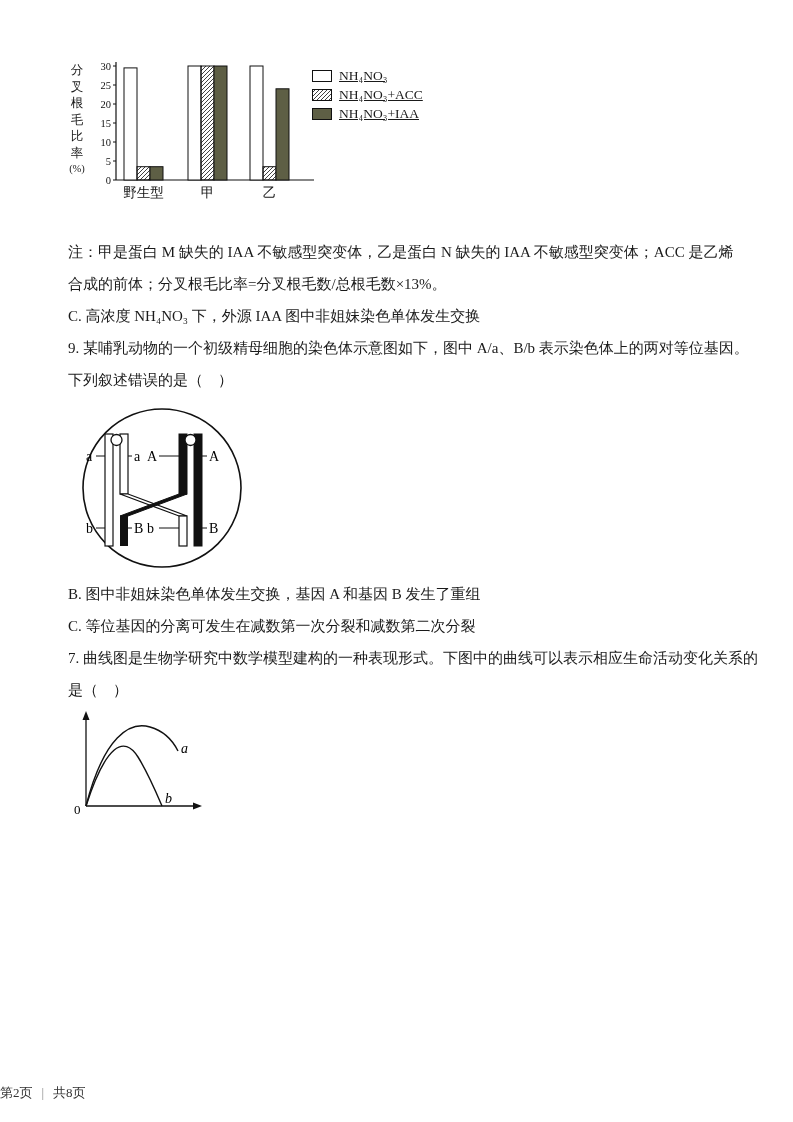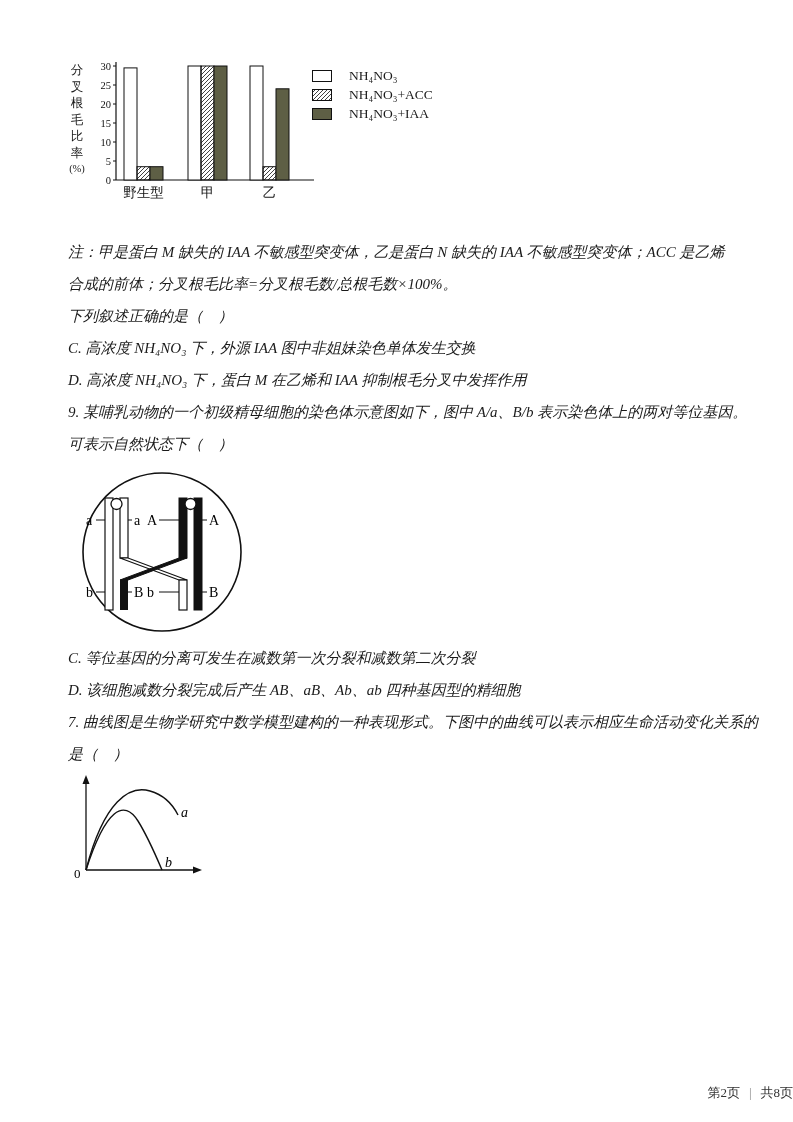--- a/index.html
+++ b/index.html
@@ -2,34 +2,34 @@
 <html><head>
 <meta charset="utf-8">
 <style>
   html,body{margin:0;padding:0;background:#e9e9e9;}
   .page{
     position:relative;width:793px;height:1122px;background:#ffffff;
     font-family:"Liberation Serif","DejaVu Serif",serif;color:#1a1a1a;
     overflow:hidden;margin:0 auto;
   }
   .content{padding:58px 48px 0 68px;width:680px;}
-  .tline{font-size:15px;line-height:32px;white-space:nowrap;font-style:italic;}
+  .tline{font-size:15px;line-height:32px;white-space:nowrap;}
   
   .fig-bar{position:relative;height:162px;width:600px;margin:0 0 16px 0;}
   .ylab{position:absolute;left:0;top:4px;width:18px;text-align:center;
         font-size:12.5px;line-height:16.5px;}
   .ylab div:last-child{font-size:10.5px;}
   .barchart{position:absolute;left:18px;top:0;}
   .legend{position:absolute;left:244px;top:8px;}
-  .legend-item{display:flex;align-items:center;gap:17px;height:19px;
-               font-size:13.5px;white-space:nowrap;}
+  .legend-item{display:flex;align-items:center;gap:7px;height:19px;
+               font-size:13.5px;white-space:nowrap;text-decoration:underline;}
   
   .fig-chromosome{margin:2px 0 2px 6px;height:178px;}
   .fig-curve{margin:2px 0 0 2px;height:112px;}
-  .footer{position:absolute;left:0;right:0;bottom:20px;text-align:right;
+  .footer{position:absolute;left:0;right:0;bottom:20px;text-align:left;
           font-size:13px;color:#333;}
   .footer .sep{color:#8a8a8a;margin:0 9px;}
   svg text{font-family:"Liberation Serif","DejaVu Serif",serif;}
 </style>
 </head>
 <body>
 
 <div class="page">
   <div class="content">
 
@@ -94,27 +94,25 @@
           <div class="legend-item">
             <svg width="20" height="12">
               <rect x="0.5" y="0.5" width="19" height="11" fill="#5e5f45" stroke="#111"></rect>
             </svg>
             <span>NH₄NO₃+IAA</span>
           </div>
         </div>
     </div>
 
     <div class="tline">注：甲是蛋白 M 缺失的 IAA 不敏感型突变体，乙是蛋白 N 缺失的 IAA 不敏感型突变体；ACC 是乙烯</div>
-    <div class="tline">合成的前体；分叉根毛比率=分叉根毛数/总根毛数×100%。</div>
-    <div class="tline">下列叙述正确的是（　）</div>
+    <div class="tline">合成的前体；分叉根毛比率=分叉根毛数/总根毛数×13%。</div>
     <div class="tline">C. 高浓度 NH₄NO₃ 下，外源 IAA 图中非姐妹染色单体发生交换</div>
-    <div class="tline">D. 高浓度 NH₄NO₃ 下，蛋白 M 在乙烯和 IAA 抑制根毛分叉中发挥作用</div>
 
     <div class="tline">9. 某哺乳动物的一个初级精母细胞的染色体示意图如下，图中 A/a、B/b 表示染色体上的两对等位基因。</div>
-    <div class="tline">可表示自然状态下（　）</div>
+    <div class="tline">下列叙述错误的是（　）</div>
 
     <div class="fig-chromosome">
       <svg width="176" height="176" viewBox="0 0 176 176">
         <circle cx="88" cy="90" r="79" fill="none" stroke="#111" stroke-width="1.6"></circle>
 
         <rect x="31" y="36" width="8" height="112" fill="#fff" stroke="#111" stroke-width="1.2"></rect>
         <rect x="46" y="36" width="8" height="60" fill="#fff" stroke="#111" stroke-width="1.2"></rect>
 
         <rect x="105" y="36" width="8" height="60" fill="#111" stroke="#111"></rect>
         <rect x="120" y="36" width="8" height="112" fill="#111" stroke="#111"></rect>
@@ -141,22 +139,22 @@
         <text x="60" y="63" font-size="14">a</text>
         <text x="73" y="63" font-size="14">A</text>
         <text x="135" y="63" font-size="14">A</text>
         <text x="12" y="135" font-size="14">b</text>
         <text x="60" y="135" font-size="14">B</text>
         <text x="73" y="135" font-size="14">b</text>
         <text x="135" y="135" font-size="14">B</text>
       </svg>
     </div>
 
+    <div class="tline">B. 图中非姐妹染色单体发生交换，基因 A 和基因 B 发生了重组</div>
     <div class="tline">C. 等位基因的分离可发生在减数第一次分裂和减数第二次分裂</div>
-    <div class="tline">D. 该细胞减数分裂完成后产生 AB、aB、Ab、ab 四种基因型的精细胞</div>
 
     <div class="tline">7. 曲线图是生物学研究中数学模型建构的一种表现形式。下图中的曲线可以表示相应生命活动变化关系的</div>
     <div class="tline">是（　）</div>
 
     <div class="fig-curve">
       <svg width="160" height="112" viewBox="0 0 160 112">
         <line x1="16" y1="98" x2="16" y2="9" stroke="#111" stroke-width="1.3"></line>
         <polygon points="16,3 12.5,12 19.5,12" fill="#111"></polygon>
         <line x1="16" y1="98" x2="126" y2="98" stroke="#111" stroke-width="1.3"></line>
         <polygon points="132,98 123,94.5 123,101.5" fill="#111"></polygon>

